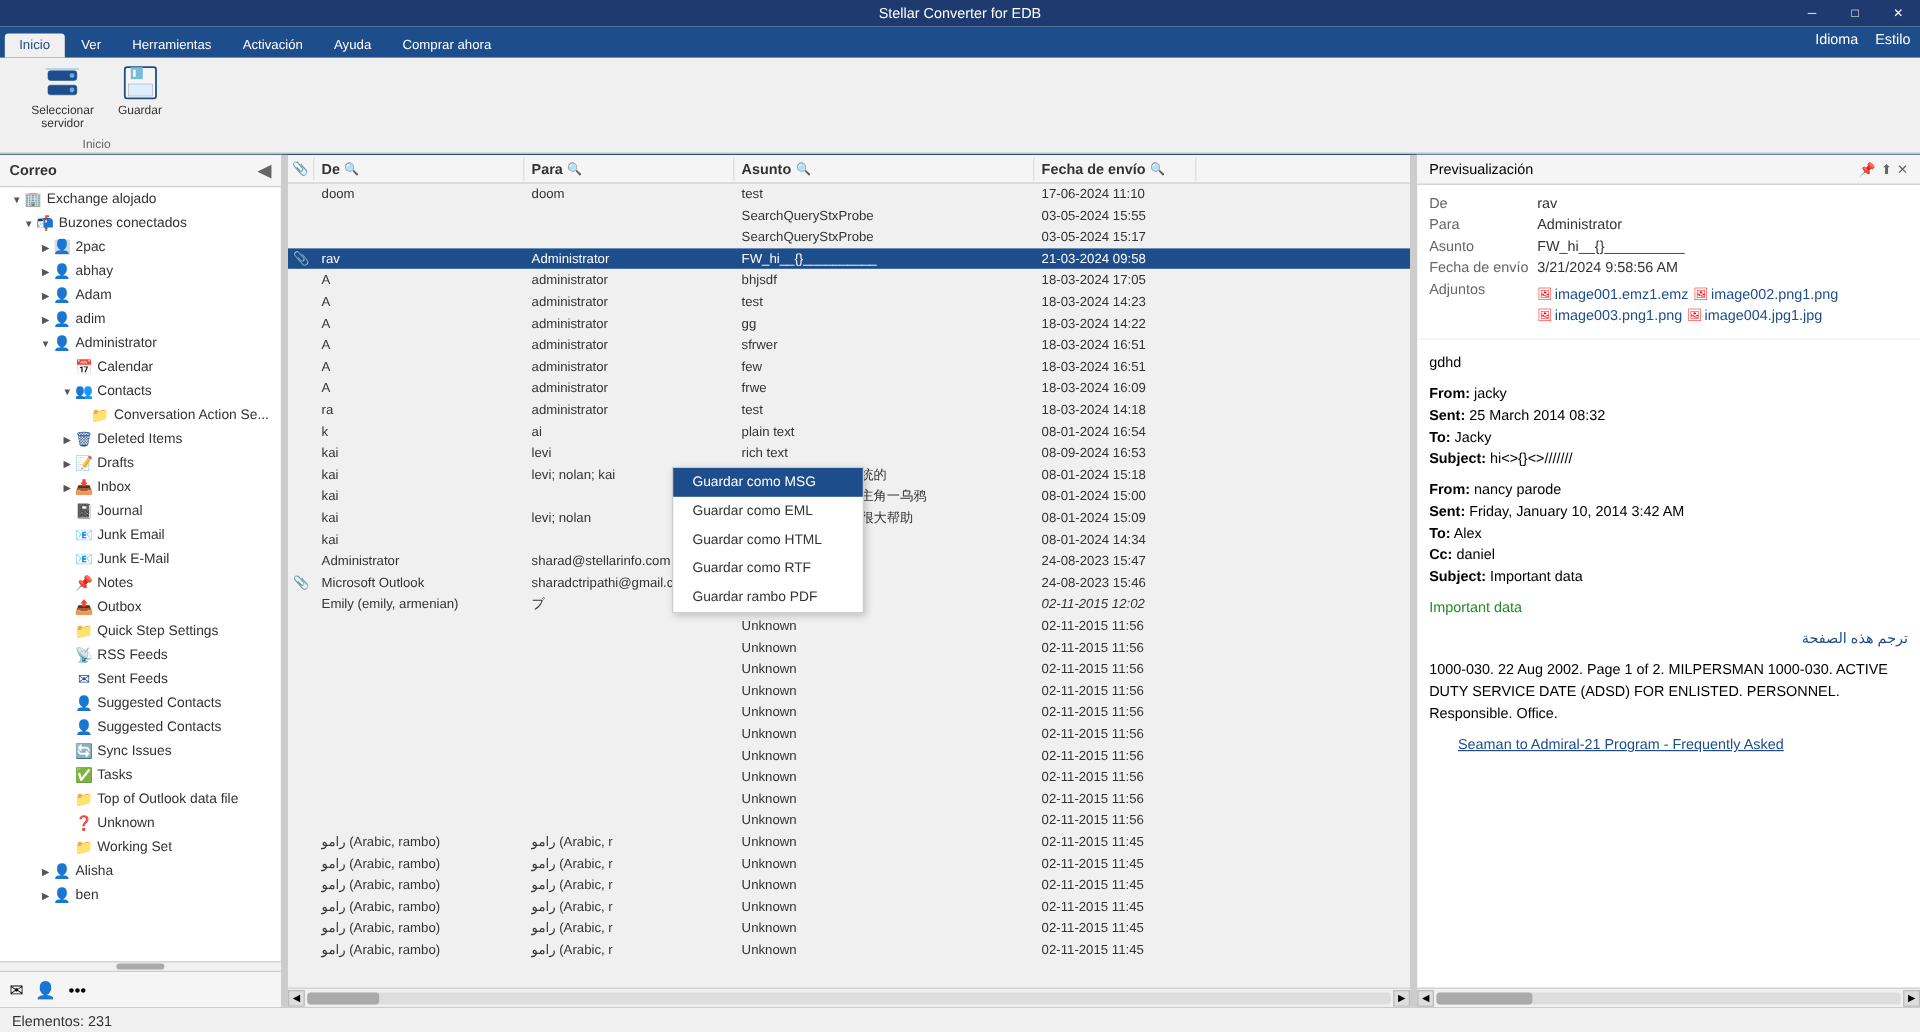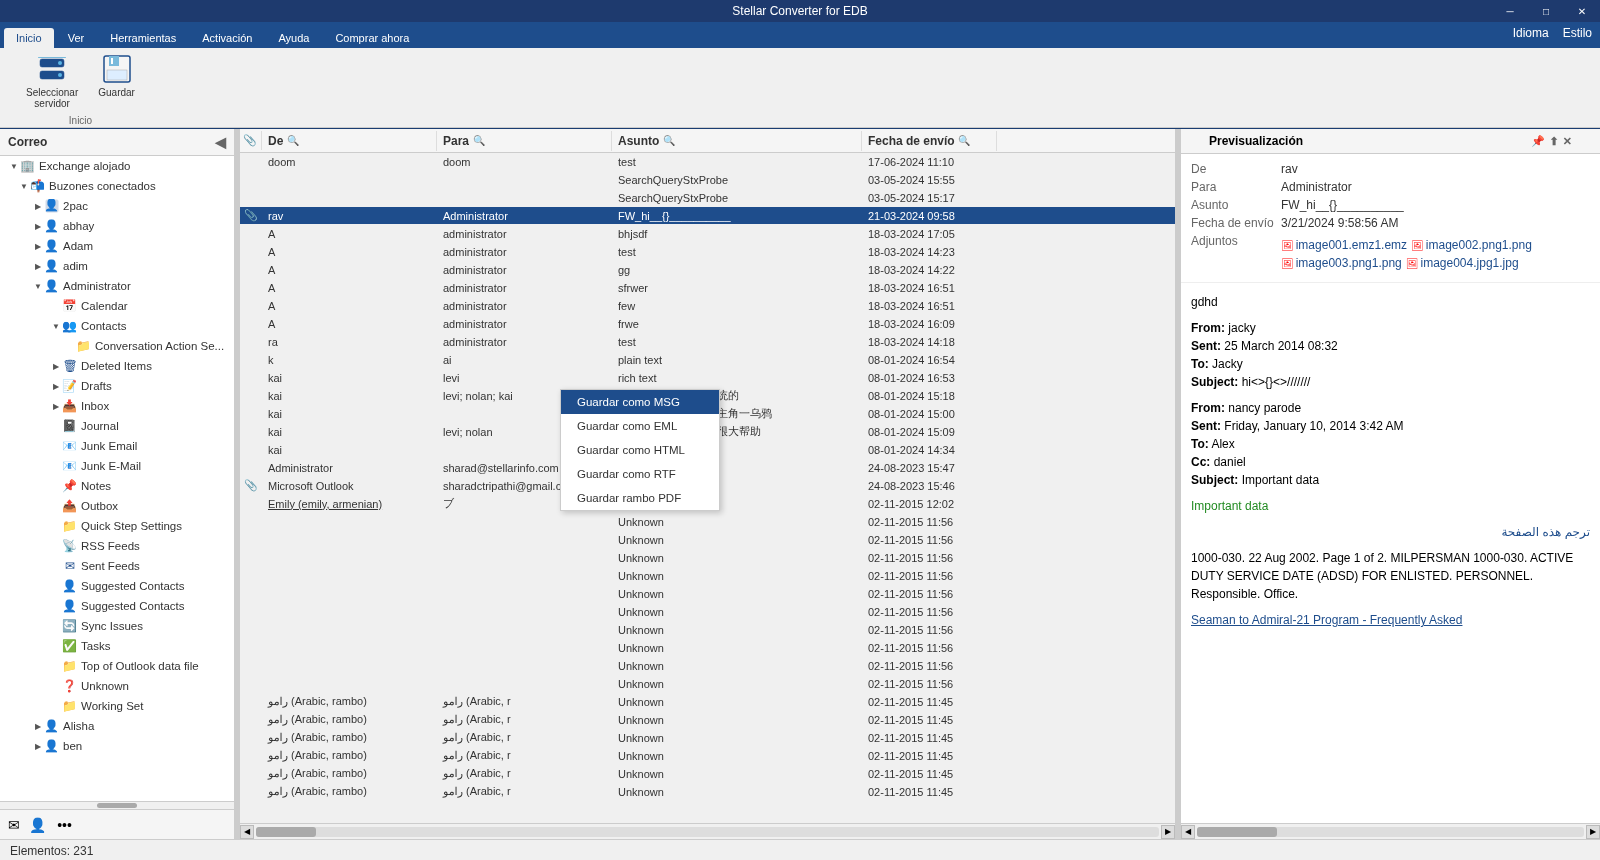--- a/index.html
+++ b/index.html
@@ -187,22 +187,22 @@
     
     .preview-panel {
       width: 420px;
       display: flex;
       flex-direction: column;
       background: white;
       border-left: 1px solid #ccc;
     }
     .preview-header {
       background: #f5f5f5;
-      padding: 5px 28px;
-      font-weight: bold;
+      padding: 5px 10px;
+      font-weight: normal;
       font-size: 13px;
       border-bottom: 1px solid #ccc;
       display: flex;
       justify-content: space-between;
       align-items: center;
     }
     .preview-meta {
       padding: 8px 10px;
       border-bottom: 1px solid #eee;
     }
@@ -681,21 +681,21 @@
     <div class="email-cell" style="width:175px;">k</div>
     <div class="email-cell" style="width:175px;">ai</div>
     <div class="email-cell" style="width:250px;">plain text</div>
     <div class="email-cell" style="width:135px;">08-01-2024 16:54</div>
   </div>
         <div class="email-row">
     <div class="email-cell attach-col"></div>
     <div class="email-cell" style="width:175px;">kai</div>
     <div class="email-cell" style="width:175px;">levi</div>
     <div class="email-cell" style="width:250px;">rich text</div>
-    <div class="email-cell" style="width:135px;">08-01-2024 16:53</div>
+    <div class="email-cell" style="width:135px;">08-09-2024 16:53</div>
   </div>
         <div class="email-row">
     <div class="email-cell attach-col"></div>
     <div class="email-cell" style="width:175px;">kai</div>
     <div class="email-cell" style="width:175px;">levi; nolan; kai</div>
     <div class="email-cell" style="width:250px;">传统的　　　　　传统的</div>
     <div class="email-cell" style="width:135px;">08-01-2024 15:18</div>
   </div>
         <div class="email-row">
     <div class="email-cell attach-col"></div>
@@ -727,24 +727,24 @@
   </div>
         <div class="email-row">
     <div class="email-cell attach-col">📎</div>
     <div class="email-cell" style="width:175px;">Microsoft Outlook</div>
     <div class="email-cell" style="width:175px;">sharadctripathi@gmail.com</div>
     <div class="email-cell" style="width:250px;">Undeliverable_test</div>
     <div class="email-cell" style="width:135px;">24-08-2023 15:46</div>
   </div>
         <div class="email-row">
     <div class="email-cell attach-col"></div>
-    <div class="email-cell" style="width:175px;text-decoration:underline;">Emily (emily, armenian)</div>
+    <div class="email-cell" style="width:175px;">Emily (emily, armenian)</div>
     <div class="email-cell" style="width:175px;">ブ</div>
     <div class="email-cell" style="width:250px;">Unknown</div>
-    <div class="email-cell" style="width:135px;">02-11-2015 12:02</div>
+    <div class="email-cell" style="width:135px;font-style:italic;">02-11-2015 12:02</div>
   </div>
         <div class="email-row">
     <div class="email-cell attach-col"></div>
     <div class="email-cell" style="width:175px;"></div>
     <div class="email-cell" style="width:175px;"></div>
     <div class="email-cell" style="width:250px;">Unknown</div>
     <div class="email-cell" style="width:135px;">02-11-2015 11:56</div>
   </div>
         <div class="email-row">
     <div class="email-cell attach-col"></div>
@@ -937,21 +937,21 @@
         <span><strong>Subject:</strong> </span><span>Important data</span>
       </p>
       <p style="color:#228B22;">
         <span>Important data</span>
       </p>
       <p style="direction:rtl;">
         <a style="color:#1e4d8c;">ترجم هذه الصفحة</a>
       </p>
       <p>1000-030. 22 Aug 2002. Page 1 of 2. MILPERSMAN 1000-030. ACTIVE DUTY SERVICE DATE (ADSD) FOR ENLISTED. PERSONNEL. Responsible. Office.</p>
       <p>
-        <a style="color:#1e4d8c;text-decoration:underline;">Seaman to Admiral-21 Program - Frequently Asked</a>
+        <a style="color:#1e4d8c;text-decoration:underline;margin-left:24px;">Seaman to Admiral-21 Program - Frequently Asked</a>
       </p>
     </div>
     <div style="height:16px; background:#f0f0f0; border-top:1px solid #ccc; display:flex; align-items:center;">
       <div style="width:14px;height:14px;background:#ddd;border:1px solid #bbb;display:flex;align-items:center;justify-content:center;cursor:pointer;font-size:8px;">◀</div>
       <div style="flex:1;height:10px;background:#ddd;margin:0 2px;border-radius:3px;">
         <div style="width:80px;height:10px;background:#aaa;border-radius:3px;"></div>
       </div>
       <div style="width:14px;height:14px;background:#ddd;border:1px solid #bbb;display:flex;align-items:center;justify-content:center;cursor:pointer;font-size:8px;">▶</div>
     </div>
   </div>

